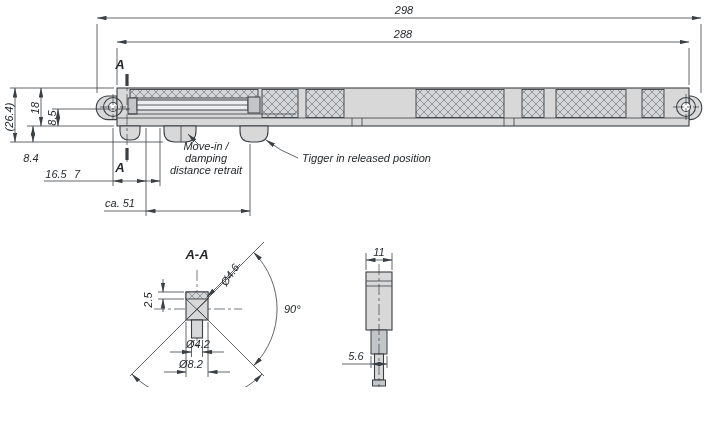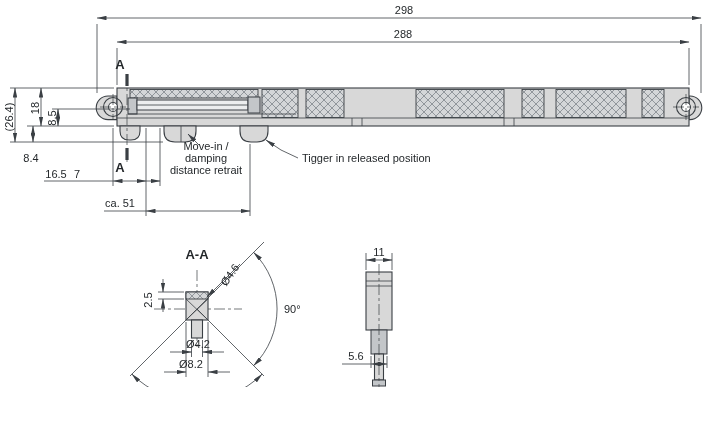--- a/index.html
+++ b/index.html
@@ -1,16 +1,16 @@
 <!DOCTYPE html>
 <html style="--line: #3a3f44; --text: #24282b; --fill-light: #d8d8d8; --fill-mid: #c3c6c9; --background: #ffffff;"><head>
 <meta charset="utf-8">
 <style>
   html,body{margin:0;padding:0;background:var(--background,#ffffff);}
-  .stage{width:720px;height:387px;position:relative;background:var(--background,#ffffff);overflow:hidden;}
+  .stage{width:720px;height:387px;position:relative;background:var(--background,#ffffff);overflow:hidden;font-style:italic;}
   svg{display:block;}
   text{font-family:"Liberation Sans",sans-serif;fill:var(--text,#24282b);}
   .t{font-size:11px;}
   .tb{font-size:13px;font-weight:bold;}
   .ln{stroke:var(--line,#3a3f44);stroke-width:1.1;fill:none;}
   .dim{stroke:var(--line,#3a3f44);stroke-width:0.8;fill:none;}
   .cl{stroke:var(--line,#3a3f44);stroke-width:0.7;fill:none;stroke-dasharray:11 3 3 3;}
   .thick{stroke:var(--line,#3a3f44);stroke-width:3.2;fill:none;}
   .part{fill:var(--fill-light,#d8d8d8);stroke:var(--line,#3a3f44);stroke-width:1.1;}
   .part2{fill:var(--fill-mid,#c3c6c9);stroke:var(--line,#3a3f44);stroke-width:1;}

